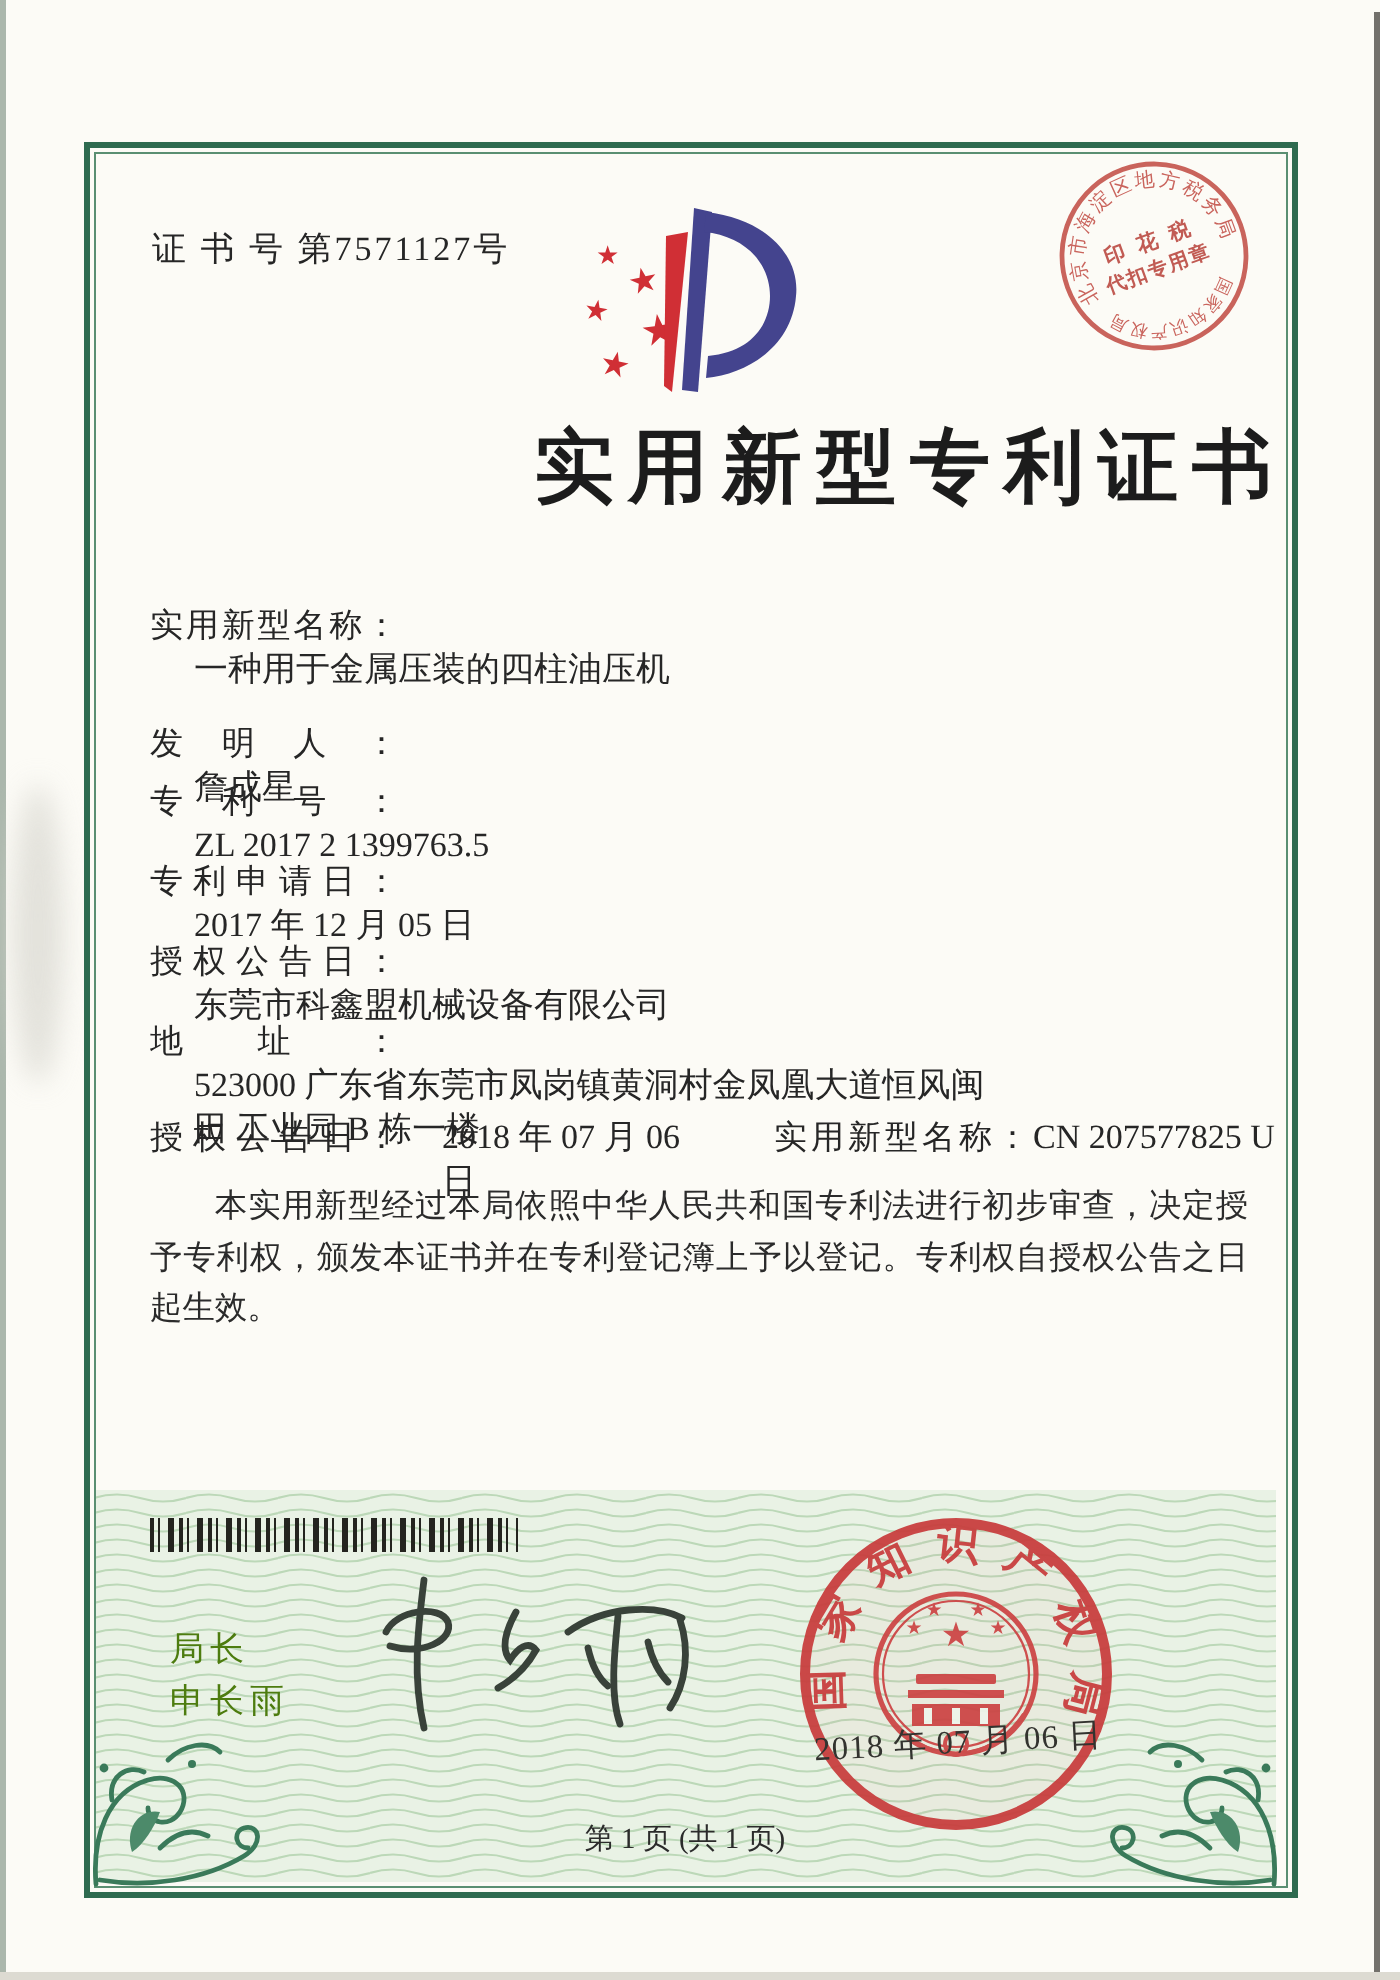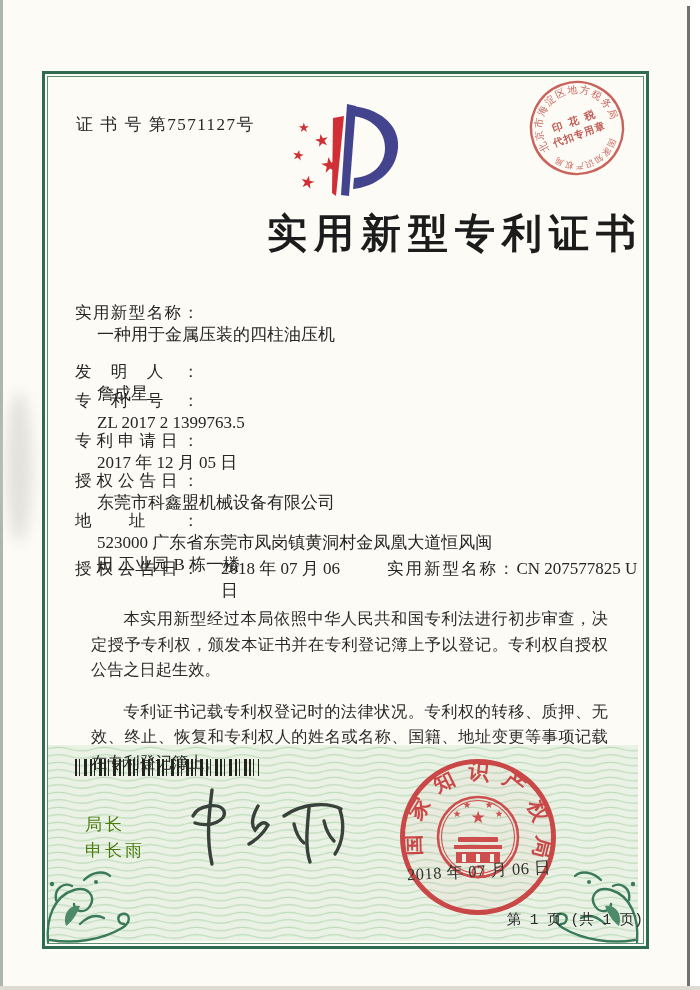--- a/index.html
+++ b/index.html
@@ -38,37 +38,37 @@
   .content{position:absolute;left:75px;top:0;width:550px;z-index:6;}
   .f-row{position:absolute;left:0;width:550px;font-size:17px;line-height:22px;}
   .f-label{display:inline-block;width:124px;text-align:justify;text-align-last:justify;
     font-size:16.5px;vertical-align:top;}
   .f-value{display:inline-block;width:412px;margin-left:22px;vertical-align:top;}
   .row-right{position:absolute;left:312px;top:0;white-space:nowrap;}
   .row-right .lab{letter-spacing:2px;font-size:16.5px;}
   .r1{top:302px}.r2{top:361px}.r3{top:390px}.r4{top:430px}.r5{top:470px}.r6{top:510px}.r7{top:558px}
 
   .paras{position:absolute;left:75px;top:591px;width:549px;z-index:6;}
-  .paras p{margin:16px;text-indent:2em;font-size:16.2px;line-height:25.5px;text-align:justify;color:#2b2b2b;}
+  .paras p{margin:0;text-indent:2em;font-size:16.2px;line-height:25.5px;text-align:justify;color:#2b2b2b;}
 
   .barcode{position:absolute;left:75px;top:759px;width:184px;height:17px;z-index:7;
     background:repeating-linear-gradient(90deg,#24241f 0 2px,transparent 2px 4px,#24241f 4px 5px,transparent 5px 9px,#24241f 9px 12px,transparent 12px 14.5px);}
 
   .director{position:absolute;left:85px;top:812px;z-index:7;font-size:17px;letter-spacing:3px;color:#4d7c0f;}
   .director div{line-height:26px;}
 
   .signature{position:absolute;left:178px;top:780px;width:178px;height:95px;z-index:7;}
 
   .seal{position:absolute;left:394px;top:753px;width:168px;height:168px;z-index:7;opacity:.93;}
   .seal-date{position:absolute;left:407px;top:860px;width:160px;z-index:8;font-size:16.5px;
     letter-spacing:.5px;color:#33332f;transform:rotate(-3deg);}
 
   .stamp{position:absolute;left:527px;top:78px;width:100px;height:100px;z-index:7;transform:rotate(-20deg);opacity:.9;}
 
-  .footer{position:absolute;left:42px;top:910px;width:601px;text-align:right;font-size:14.5px;z-index:7;color:#2b2b2b;font-family:Liberation Mono, monospace;}
+  .footer{position:absolute;left:42px;top:910px;width:601px;text-align:center;font-size:14.5px;z-index:7;color:#2b2b2b;}
 </style>
 </head>
 <body>
 
 <div class="edge-right-white"></div>
 <div class="edge-right"></div>
 <div class="edge-left"></div>
 <div class="edge-bottom"></div>
 <div class="smudge"></div>
 
@@ -149,21 +149,20 @@
     <span class="f-label">地址：</span><span class="f-value">523000 广东省东莞市凤岗镇黄洞村金凤凰大道恒风闽田 工业园 B 栋一楼</span>
   </div>
   <div class="f-row r7">
     <span class="f-label">授权公告日：</span><span class="f-value" style="width:140px">2018 年 07 月 06 日</span>
     <span class="row-right"><span class="lab">实用新型名称：</span><span>CN 207577825 U</span></span>
   </div>
 </div>
 
 <div class="paras">
   <p>本实用新型经过本局依照中华人民共和国专利法进行初步审查，决定授予专利权，颁发本证书并在专利登记簿上予以登记。专利权自授权公告之日起生效。</p>
-  <p>专利证书记载专利权登记时的法律状况。专利权的转移、质押、无效、终止、恢复和专利权人的姓名或名称、国籍、地址变更等事项记载在专利登记簿上。</p>
 </div>
 
 <div class="barcode"></div>
 
 <div class="director">
   <div>局长</div>
   <div>申长雨</div>
 </div>
 
 <svg class="signature" viewBox="0 0 178 95">

